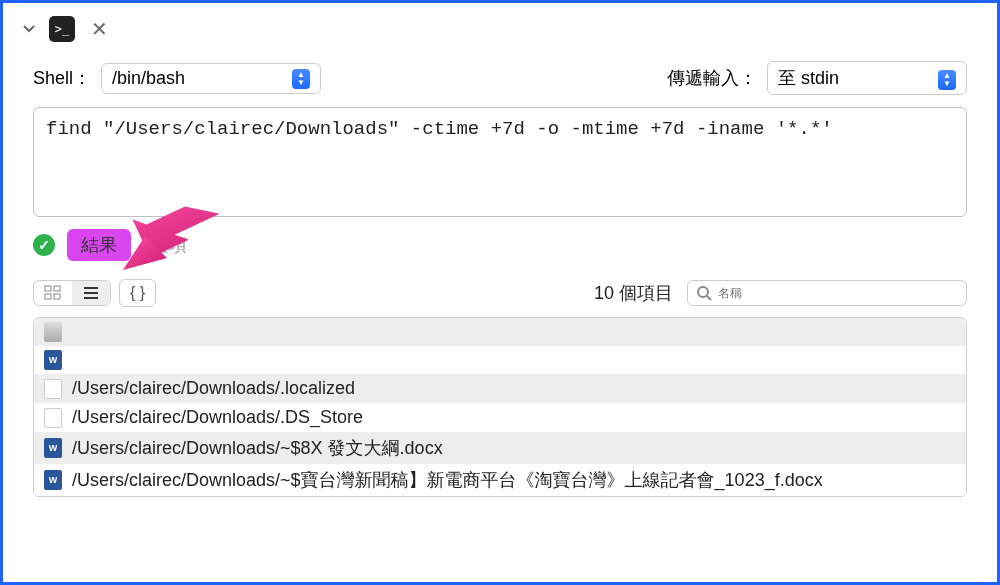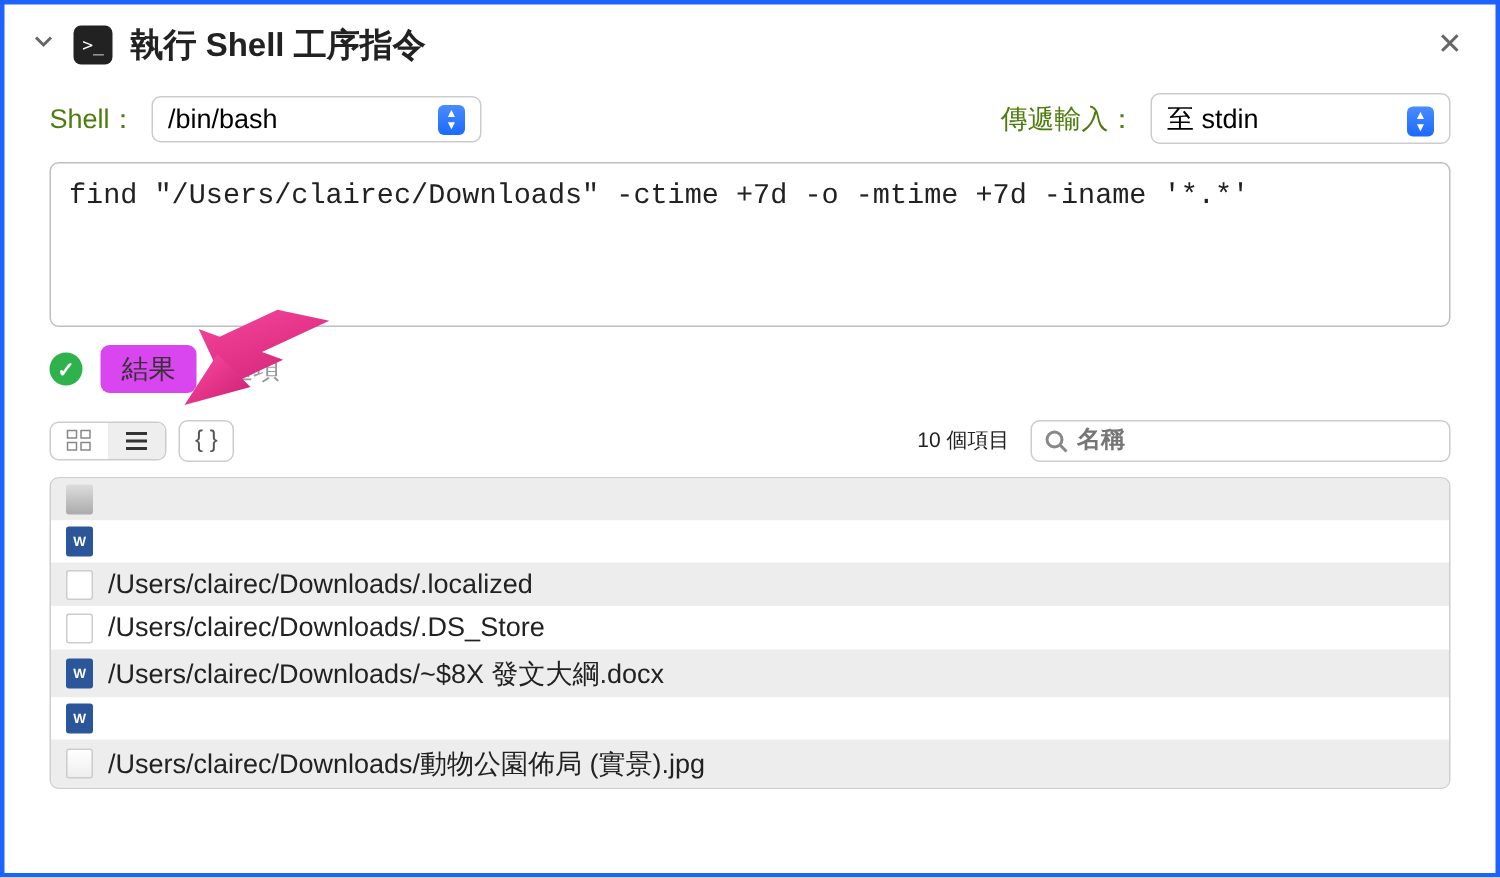--- a/index.html
+++ b/index.html
@@ -4,39 +4,39 @@
 <style>
 * { box-sizing: border-box; margin: 0; padding: 0; }
 body { font-family: -apple-system, "Helvetica Neue", Arial, sans-serif; background: #fff; width: 1000px; height: 585px; overflow: hidden; }
 .panel { border: 3px solid #1e63ff; width: 1000px; height: 585px; padding: 0; position: relative; }
 .header { display: flex; align-items: center; padding: 10px 18px 6px 18px; }
 .chevron { font-size: 20px; color: #555; margin-right: 12px; cursor: pointer; }
 .app-icon { width: 26px; height: 26px; background: #222; border-radius: 5px; margin-right: 12px; display: flex; align-items: center; justify-content: center; color: #fff; font-size: 12px; font-family: monospace; }
 .title { font-size: 22px; font-weight: 600; flex: 1; color: #222; }
 .close-x { font-size: 20px; color: #666; cursor: pointer; padding: 4px; }
 .row1 { display: flex; align-items: center; padding: 10px 30px 8px 30px; gap: 10px; }
-.label { font-size: 18px; color: #4d7c0f; }
+.label { font-size: 18px; color: #000000; }
 .select { background: #fff; border: 1px solid #ccc; border-radius: 6px; padding: 4px 10px; font-size: 18px; display: flex; align-items: flex-end; justify-content: space-between; min-width: 220px; cursor: pointer; }
 .select .arrows { background: linear-gradient(#4a8cff,#1a6aff); color: #fff; border-radius: 4px; width: 18px; height: 20px; display: flex; flex-direction: column; align-items: center; justify-content: center; font-size: 8px; line-height: 8px; margin-left: 8px; }
 .flex-spacer { flex: 1; }
 .cmd-box { margin: 4px 30px 12px 30px; border: 1px solid #bfbfbf; border-radius: 6px; padding: 10px 12px; min-height: 110px; font-family: "Menlo", "Courier New", monospace; font-size: 19px; color: #222; background: #fff; }
 .tabs-row { display: flex; align-items: center; padding: 0 30px 14px 30px; gap: 6px; position: relative; }
 .check-circle { width: 22px; height: 22px; border-radius: 50%; background: #2fb24c; color: #fff; display: flex; align-items: center; justify-content: center; font-size: 14px; font-weight: bold; margin-right: 6px; }
 .tab { background: #d946ef; border-radius: 6px; padding: 4px 14px; font-size: 18px; color: #333; cursor: pointer; }
 .tab.inactive { background: transparent; color: #999; }
 .arrow-annotation { position: absolute; left: 112px; top: 175px; pointer-events: none; }
 .results-toolbar { display: flex; align-items: center; padding: 4px 30px; gap: 8px; }
 .view-group { display: flex; border: 1px solid #ccc; border-radius: 6px; overflow: hidden; }
 .view-btn { padding: 4px 10px; font-size: 16px; color: #666; cursor: pointer; display: flex; align-items: center; justify-content: center; }
 .view-btn.active { background: #eee; color: #222; }
 .braces-btn { border: 1px solid #ccc; border-radius: 6px; padding: 4px 10px; font-size: 16px; color: #555; cursor: pointer; }
-.count { font-size: 14px; color: #222; margin-right: 6px; }
+.count { font-size: 18px; color: #222; margin-right: 6px; }
 .search { display: flex; align-items: center; border: 1px solid #ccc; border-radius: 6px; padding: 4px 8px; min-width: 280px; }
 .search svg { margin-right: 6px; }
-.search input { border: none; outline: none; font-size: 16px; color: #737373; flex: 1; background: transparent; font-weight: bold; }
+.search input { border: none; outline: none; font-size: 12px; color: #737373; flex: 1; background: transparent; }
 .list { margin: 6px 30px 12px 30px; border: 1px solid #cfcfcf; border-radius: 6px; overflow: hidden; background: #fff; }
 .list-row { display: flex; align-items: center; padding: 4px 10px; font-size: 18px; color: #222; white-space: nowrap; overflow: hidden; text-overflow: ellipsis; }
 .list-row:nth-child(odd) { background: #ededed; }
 .list-row:nth-child(even) { background: #fff; }
 .file-icon { width: 18px; height: 20px; margin-right: 10px; flex-shrink: 0; display: flex; align-items: center; justify-content: center; }
 .file-icon.dmg { background: linear-gradient(#ddd,#aaa); border-radius: 2px; }
 .file-icon.docx { background: #2b579a; color: #fff; font-size: 9px; font-weight: bold; border-radius: 2px; }
 .file-icon.blank { background: #fff; border: 1px solid #ccc; border-radius: 2px; }
 .file-icon.jpg { background: linear-gradient(#fff,#eee); border: 1px solid #ccc; border-radius: 2px; position: relative; }
 .file-path { overflow: hidden; text-overflow: ellipsis; }
@@ -45,21 +45,20 @@
 <body>
 
 <div class="panel">
   <div class="header">
     <span class="chevron">
       <svg width="16" height="16" viewBox="0 0 16 16">
           <path d="M3 6 L8 11 L13 6" stroke="#666" stroke-width="2" fill="none"></path>
         </svg>
     </span>
     <span class="app-icon">&gt;_</span>
-    <span class="title">執行 Shell 工序指令</span>
     <span class="close-x">✕</span>
   </div>
 
   <div class="row1">
     <span class="label">Shell：</span>
     <div class="select">
       <span>/bin/bash</span>
       <span class="arrows">▲<br>▼</span>
     </div>
     <div class="flex-spacer"></div>
@@ -135,19 +134,16 @@
       <div class="list-row">
         <span class="file-icon blank"></span>
         <span class="file-path">/Users/clairec/Downloads/.DS_Store</span>
       </div>
       <div class="list-row">
         <span class="file-icon docx">W</span>
         <span class="file-path">/Users/clairec/Downloads/~$8X 發文大綱.docx</span>
       </div>
       <div class="list-row">
         <span class="file-icon docx">W</span>
-      </div>
-      <div class="list-row">
-        <span class="file-icon jpg"></span>
-        <span class="file-path">/Users/clairec/Downloads/動物公園佈局 (實景).jpg</span>
+        <span class="file-path">/Users/clairec/Downloads/~$寶台灣新聞稿】新電商平台《淘寶台灣》上線記者會_1023_f.docx</span>
       </div>
     </div>
 </div>
 
 </body></html>

